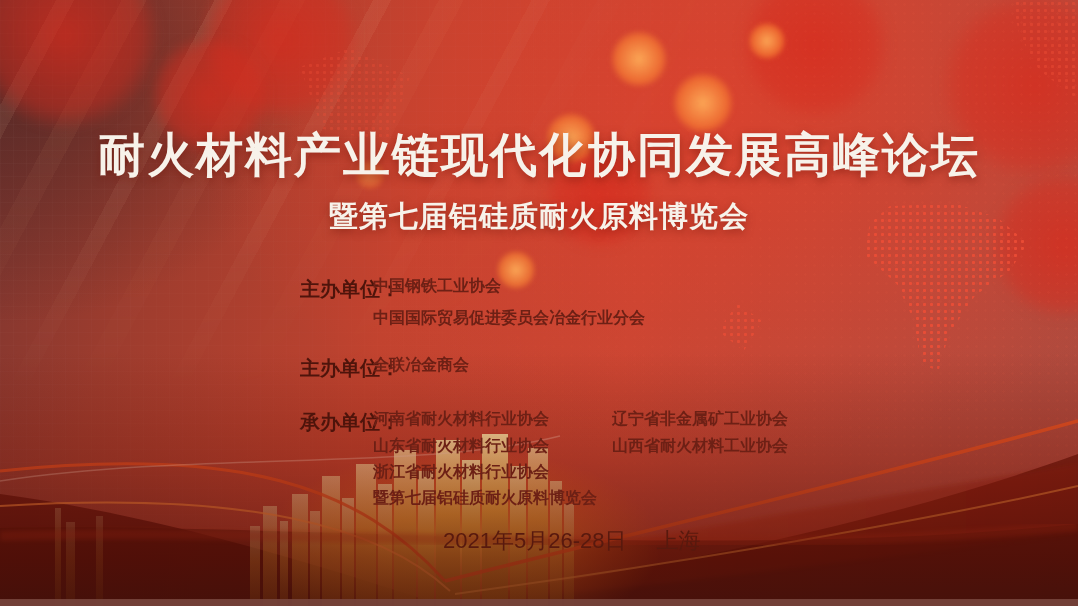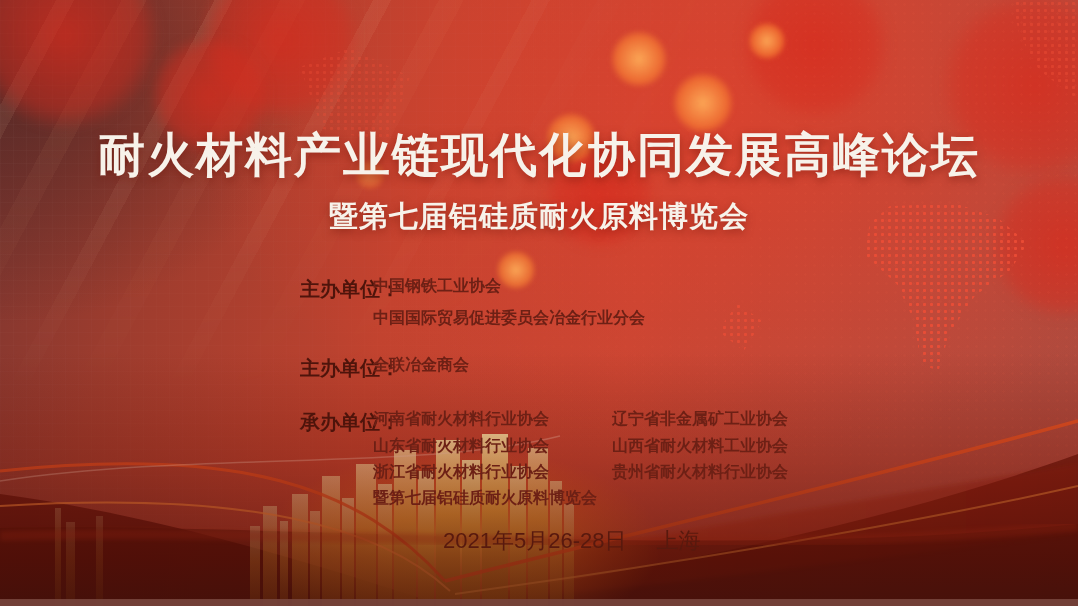--- a/index.html
+++ b/index.html
@@ -176,20 +176,19 @@
   <span class="orglabel" style="left:300px;top:355px;">主办单位：</span>
   <span class="orgline orgname" style="left:373px;top:355px;">全联冶金商会</span>
 
   <span class="orglabel" style="left:300px;top:409px;">承办单位：</span>
   <span class="orgline orgname" style="left:373px;top:436px;">山东省耐火材料行业协会</span>
   <span class="orgline orgname" style="left:373px;top:409px;">河南省耐火材料行业协会</span>
   <span class="orgline orgname" style="left:373px;top:462px;">浙江省耐火材料行业协会</span>
   <span class="orgline orgname" style="left:373px;top:488px;">暨第七届铝硅质耐火原料博览会</span>
   <span class="orgline orgname" style="left:612px;top:409px;">辽宁省非金属矿工业协会</span>
   <span class="orgline orgname" style="left:612px;top:436px;">山西省耐火材料工业协会</span>
-  <span class="orgline orgname" style="left:612px;top:462px;">贵州省耐火材料行业协会</span>
 
   <div class="dateline">
     <span>2021年5月26-28日</span>
     <span>上海</span>
   </div>
 
 </div>
 
 </body></html>

